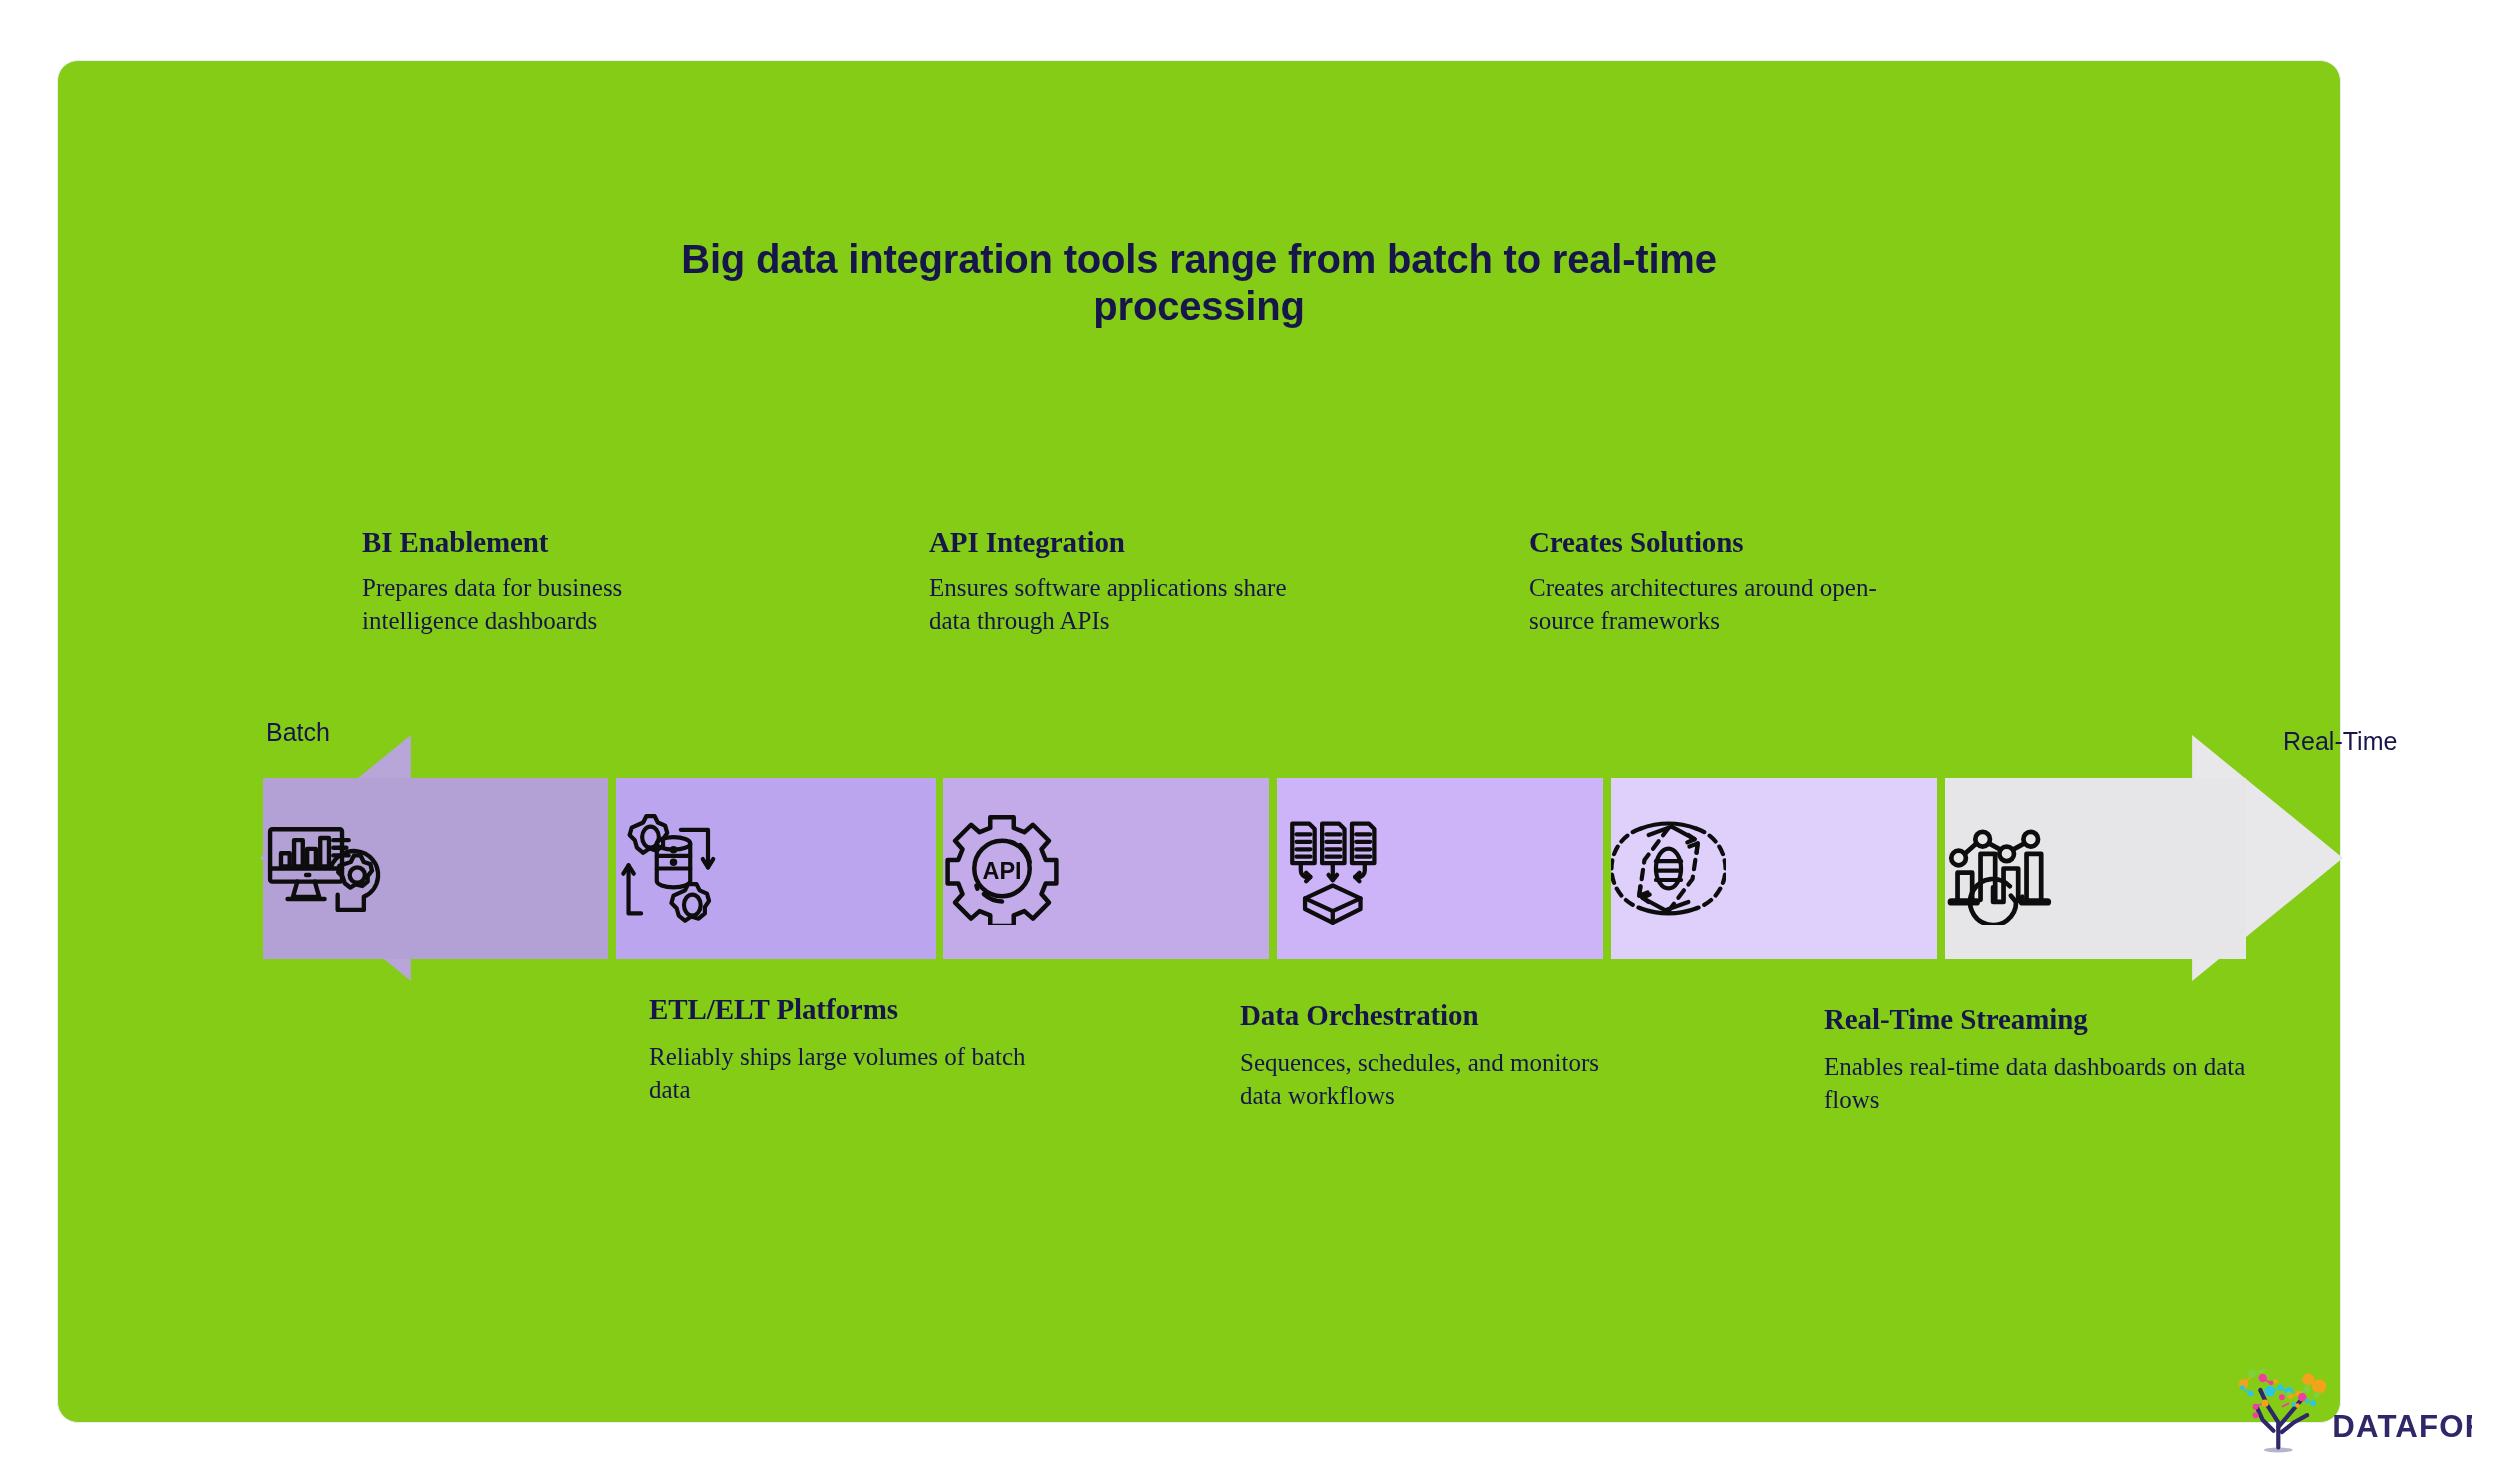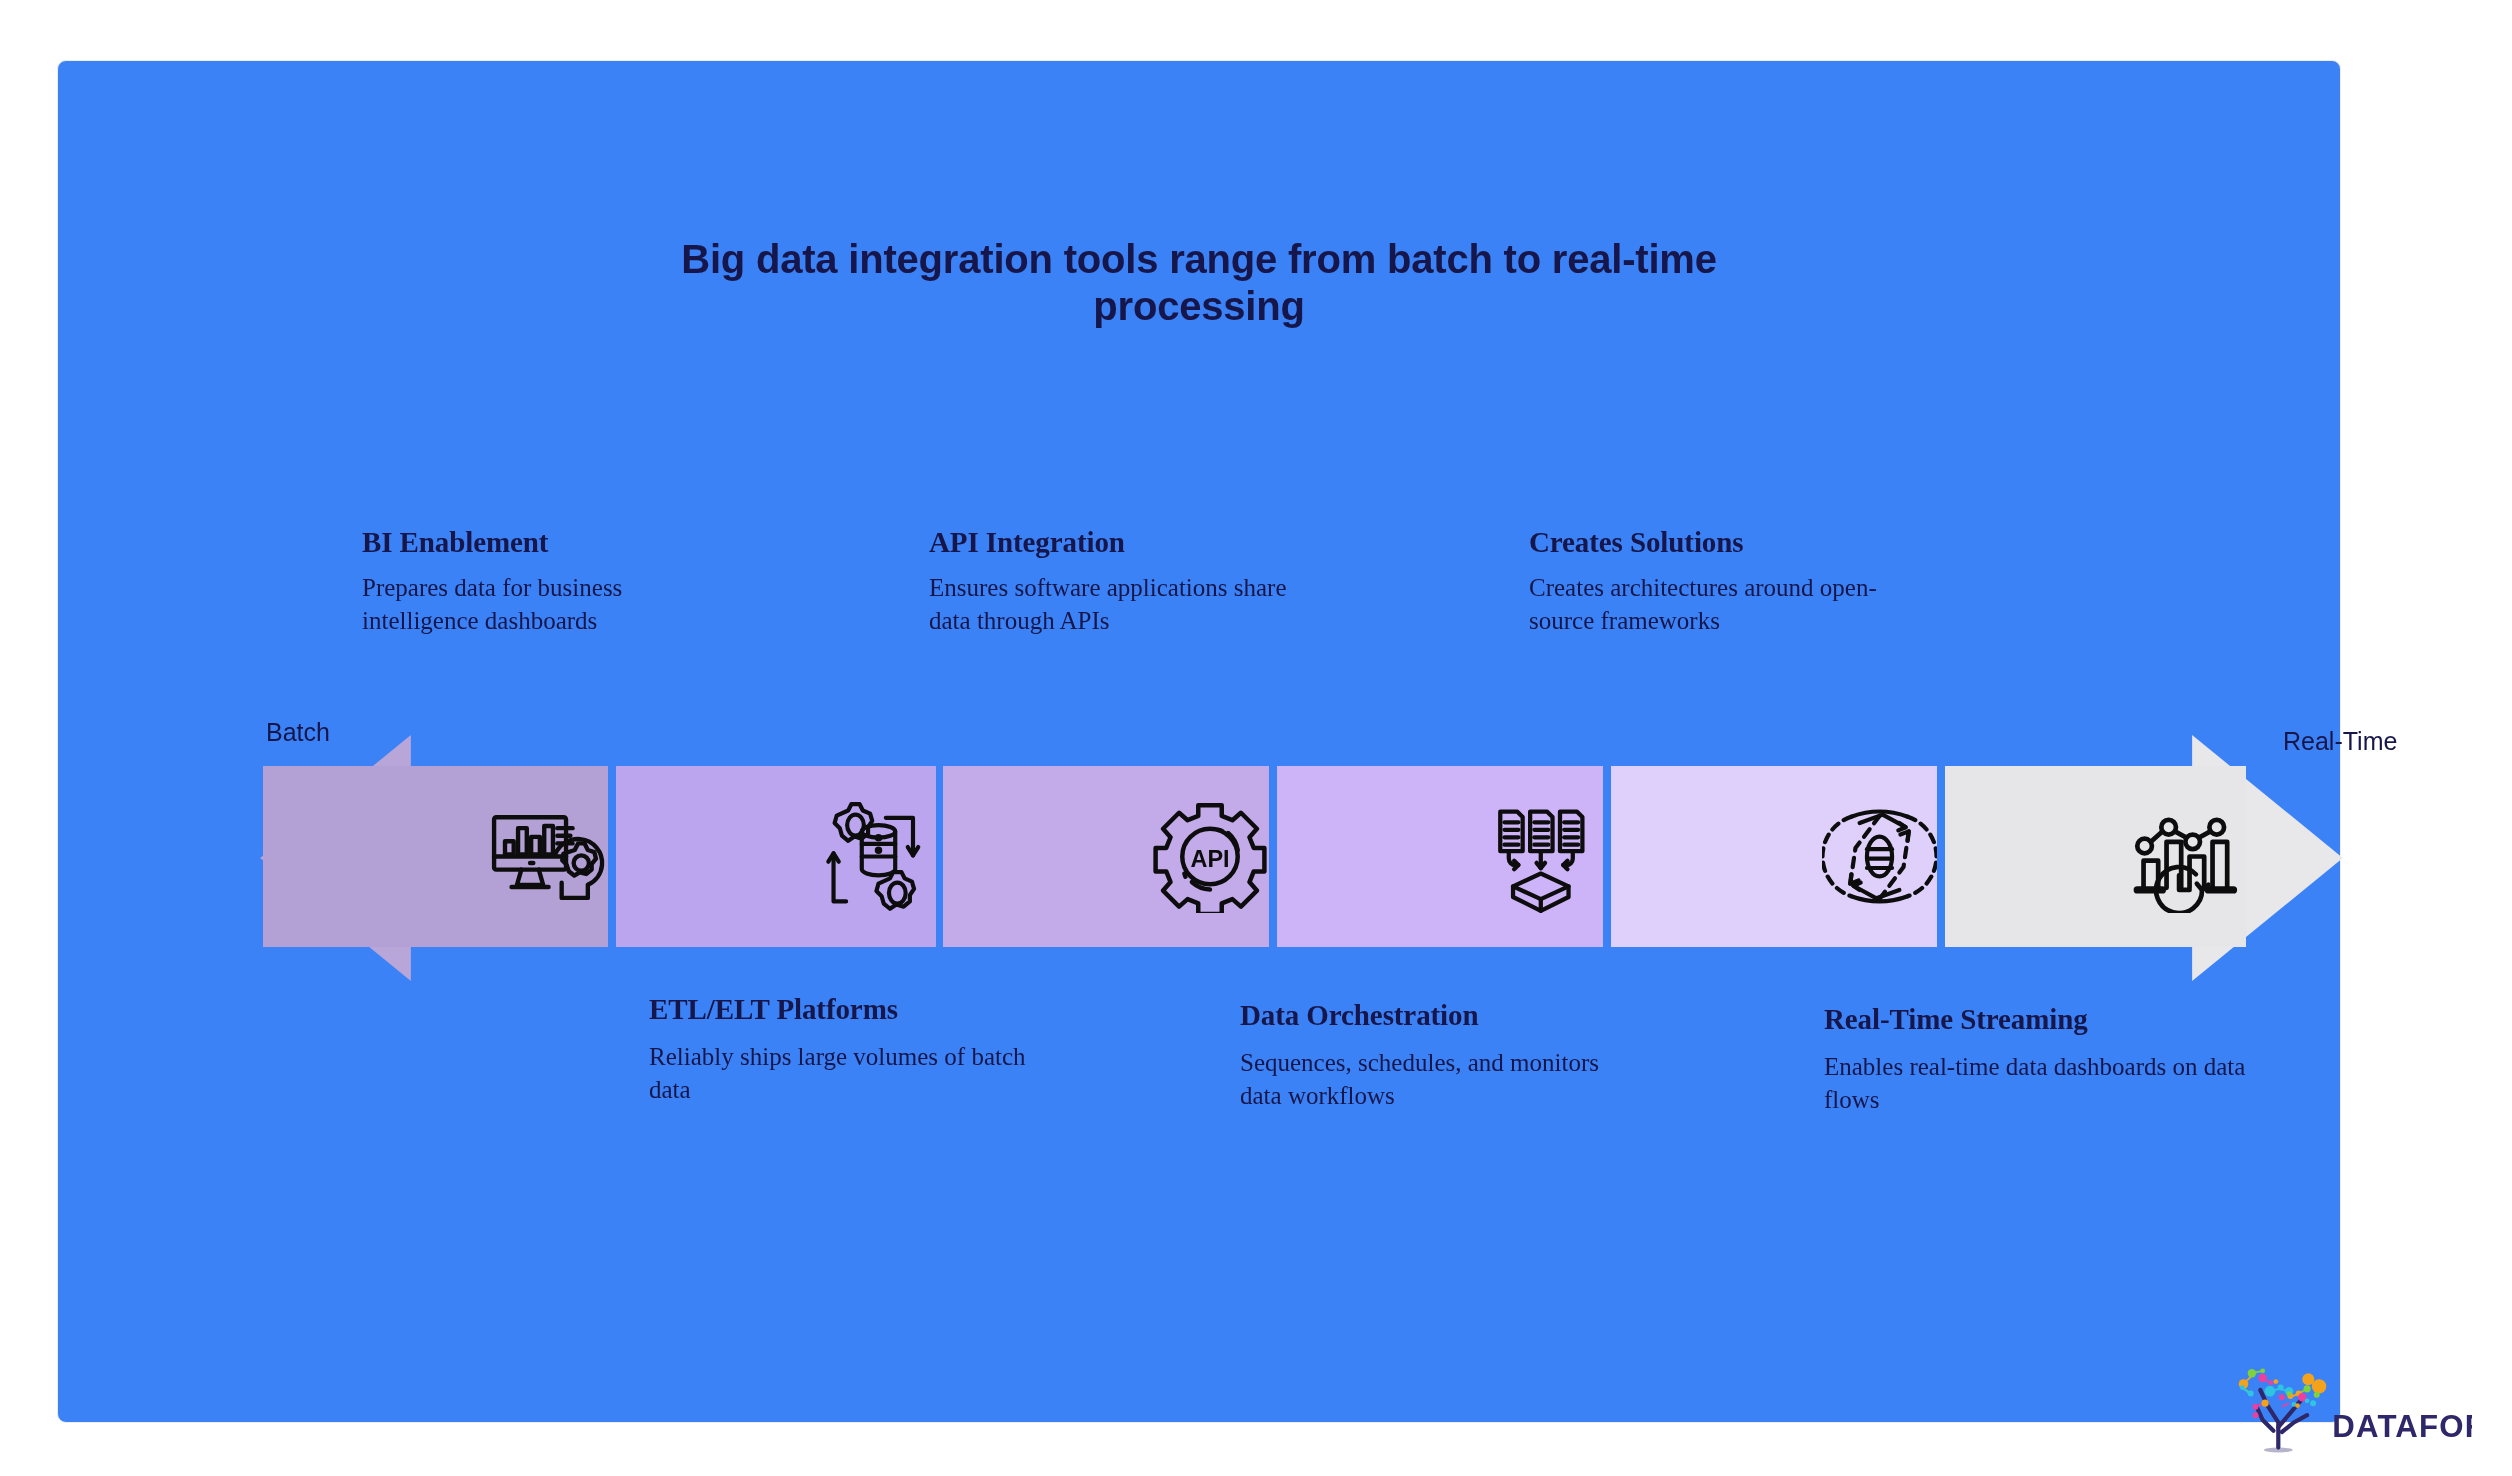--- a/index.html
+++ b/index.html
@@ -6,23 +6,23 @@
   html,body {
     width:2512px; height:1476px;
     background:#ffffff;
     font-family:"Liberation Sans", sans-serif;
     overflow:hidden;
   }
   .card{
     position:absolute;
     left:57px; top:60px;
     width:2284px; height:1363px;
-    background:#3b82f6;
+    background:#84cc16;
     border:1.8px solid #ededf0;
-    border-radius:9px;
+    border-radius:21px;
   }
   .title{
     position:absolute;
     left:0; top:175px;
     width:100%;
     text-align:center;
     color:#16164a;
     font-size:40px;
     font-weight:700;
     line-height:1.18;
@@ -31,25 +31,25 @@
   .title .ln{display:block;}
 
   
   .band{
     position:absolute;
     left:205px; top:705px;
     width:2110px; height:181px;
   }
   .seg{
     position:absolute;
-    top:0;
+    top:12px;
     height:181px;
     display:flex;
     align-items:center;
-    justify-content:flex-end;
+    justify-content:flex-start;
   }
   .seg svg{ display:block; }
 
   .arrow-left{
     position:absolute;
     left:202px; top:674px;
     width:151px; height:246px;
   }
   .arrow-right{
     position:absolute;

